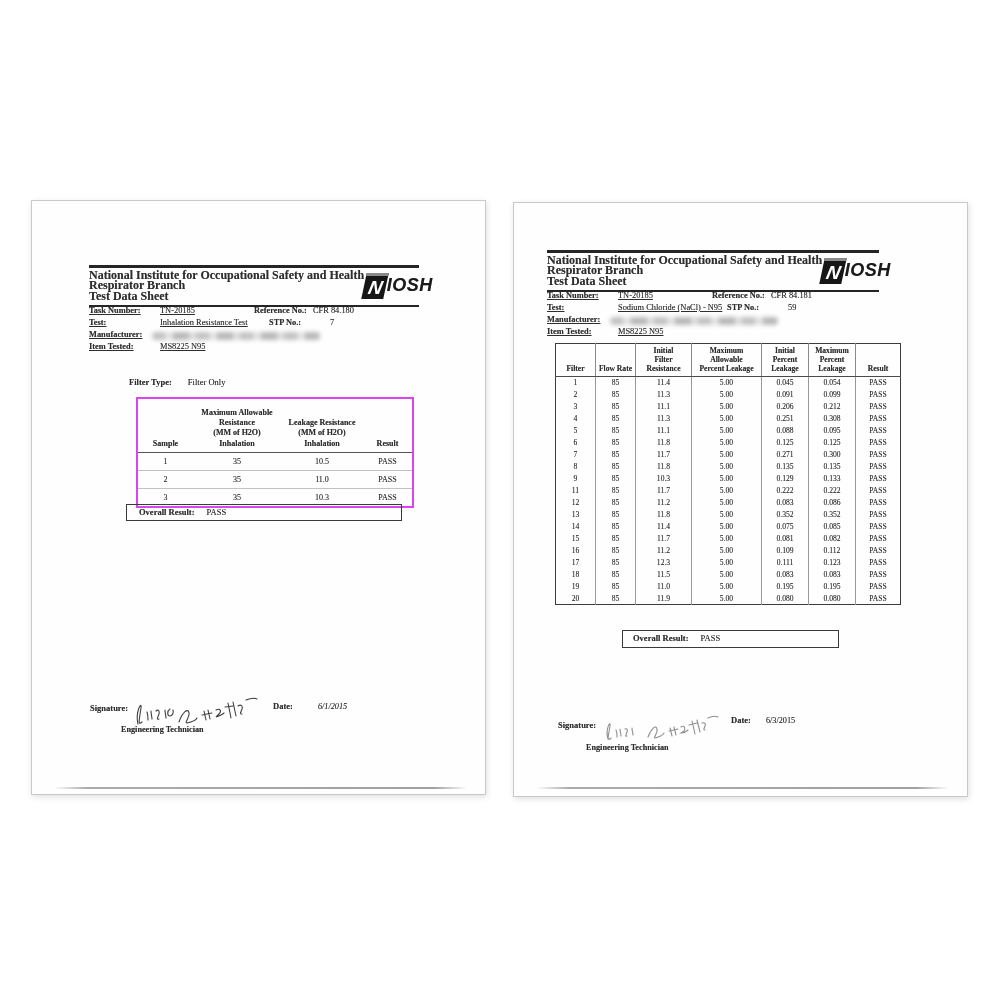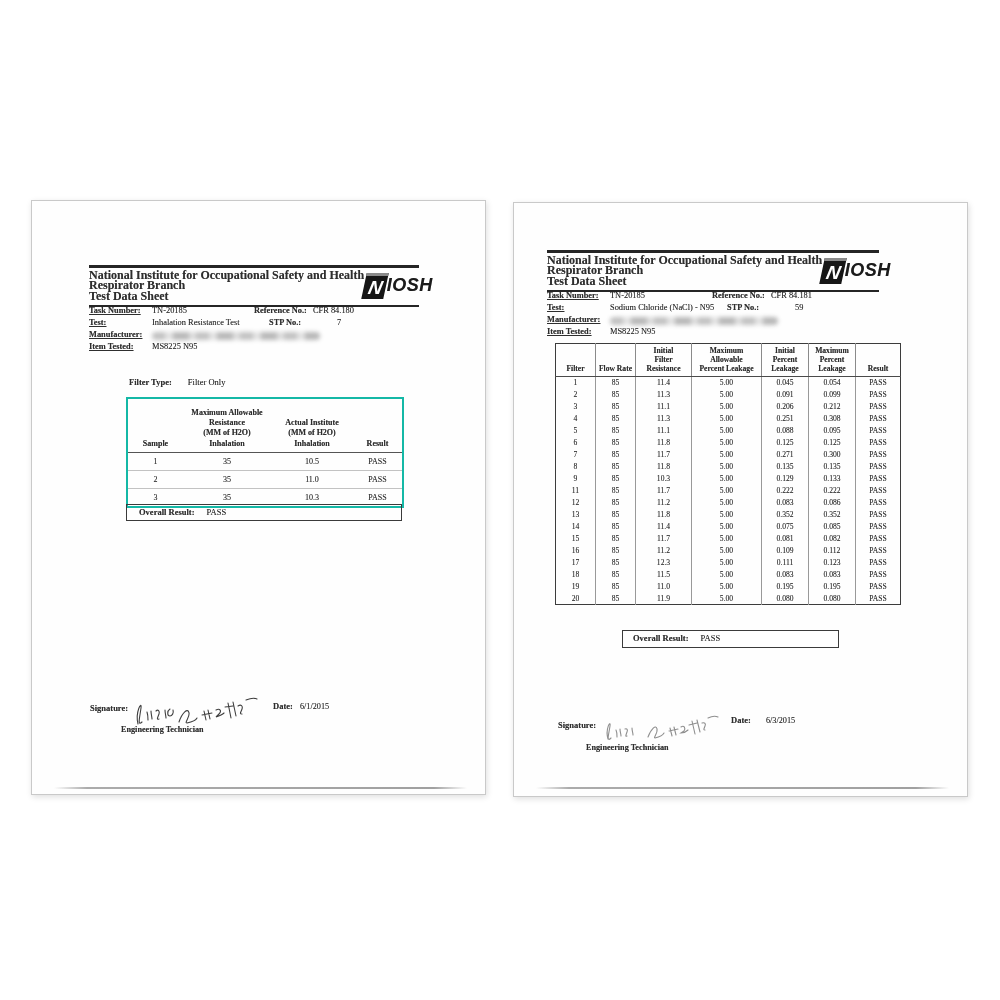--- a/index.html
+++ b/index.html
@@ -27,35 +27,35 @@
                  transform:skewX(-12deg); border-top:3px solid #8a8a8a; }
   .niosh .iosh { font-family:"Liberation Sans","DejaVu Sans",sans-serif; font-weight:bold; font-style:italic;
                  font-size:18px; letter-spacing:.5px; color:#1b1b1b; margin-left:1px; }
 
   
   .info { position:absolute; font-size:8.4px; }
   .page-left  .info { left:57px; top:105px; width:360px; }
   .page-right .info { left:33px; top:88px;  width:380px; }
   .info-row { position:relative; height:12px; white-space:nowrap; }
   .ilabel  { position:absolute; left:0; font-weight:bold;text-decoration:underline; }
-  .ival    { position:absolute; left:63px; }
+  .ival    { position:absolute; left:71px;text-decoration:underline; }
   .ilabel2 { position:absolute; left:165px; font-weight:bold; }
   .ival2   { position:absolute; left:224px; }
   .ilabel2.stp { left:180px; }
-  .ival2.stp   { left:248px; }
+  .ival2.stp   { left:241px; }
   .blurbar { position:absolute; left:63px; top:2px; width:168px; height:8px; border-radius:4px;
              background:repeating-linear-gradient(90deg,#aaa 0 13px,#d6d6d6 13px 21px,#9c9c9c 21px 37px,#cfcfcf 37px 44px);
              filter:blur(2px); opacity:.7; }
 
   
   .filter-type { position:absolute; left:97px; top:176px; font-size:8.5px; }
   .filter-type .fl { font-weight:bold; }
   .filter-type .fv { margin-left:14px; }
   table { border-collapse:collapse; table-layout:fixed; }
-  .ltable { position:absolute; left:94px; top:196px; width:276px; border:2px solid #14b8a6; font-size:8px; }
+  .ltable { position:absolute; left:104px; top:196px; width:276px; border:2px solid #d946ef; font-size:8px; }
   .ltable th { font-weight:bold; text-align:center; vertical-align:bottom; line-height:10px; }
   .ltable .ghead th { padding-top:9px; }
   .ltable .chead th { padding:1px 0 3px 0; border-bottom:1.6px solid #555; }
   .ltable td { text-align:center; height:18px; border-bottom:1px solid #c2c2c2; color:#333; }
   .ltable tr:last-child td { border-bottom:none; }
   .overall-left { position:absolute; left:94px; top:303px; width:276px; height:17px; border:1.6px solid #3a3a3a;
                   font-size:8.5px; line-height:14px; padding-left:12px; }
   .overall-right { position:absolute; left:108px; top:427px; width:217px; height:18px; border:1.6px solid #3a3a3a;
                    font-size:8.5px; line-height:15px; padding-left:10px; }
   .ov-label { font-weight:bold; }
@@ -71,21 +71,21 @@
 
   
   .sigrow { position:absolute; font-size:8.5px; }
   .page-left  .sigrow { left:58px; top:497px; width:340px; height:40px; }
   .page-right .sigrow { left:44px; top:512px; width:340px; height:40px; }
   .sig-label { position:absolute; left:0; top:5px; font-weight:bold; }
   .sig-svg { position:absolute; left:34px; top:-16px; }
   .date-label { position:absolute; font-weight:bold; }
   .date-val { position:absolute; font-size:8.2px; }
   .page-left  .date-label { left:183px; top:3px; }
-  .page-left  .date-val   { left:210px; top:3.5px; }
+  .page-left  .date-val   { left:228px; top:3.5px;font-style:italic; }
   .page-right .date-label { left:173px; top:0px; }
   .page-right .date-val   { left:208px; top:0.5px; }
   .eng-title { position:absolute; font-size:8.2px; font-weight:bold; }
   .page-left  .eng-title { left:89px; top:524px; }
   .page-right .eng-title { left:72px; top:540px; }
 
   .scanline { position:absolute; left:22px; right:18px; height:2px;
               background:linear-gradient(90deg,rgba(170,170,170,0),#ababab 8%,#a0a0a0 92%,rgba(170,170,170,0)); }
   .page-left  .scanline { top:586px; }
   .page-right .scanline { top:584px; }
@@ -146,21 +146,21 @@
           <col style="width:56px">
           <col style="width:88px">
           <col style="width:82px">
           <col style="width:50px">
         </colgroup>
       <thead>
         <tr class="ghead">
           <th></th>
           <th class="pre">Maximum Allowable Resistance
 (MM of H2O)</th>
-          <th class="pre">Actual Institute
+          <th class="pre">Leakage Resistance
 (MM of H2O)</th>
           <th></th>
         </tr>
         <tr class="chead">
           <th>Sample</th>
           <th>Inhalation</th>
           <th>Inhalation</th>
           <th>Result</th>
         </tr>
       </thead>

